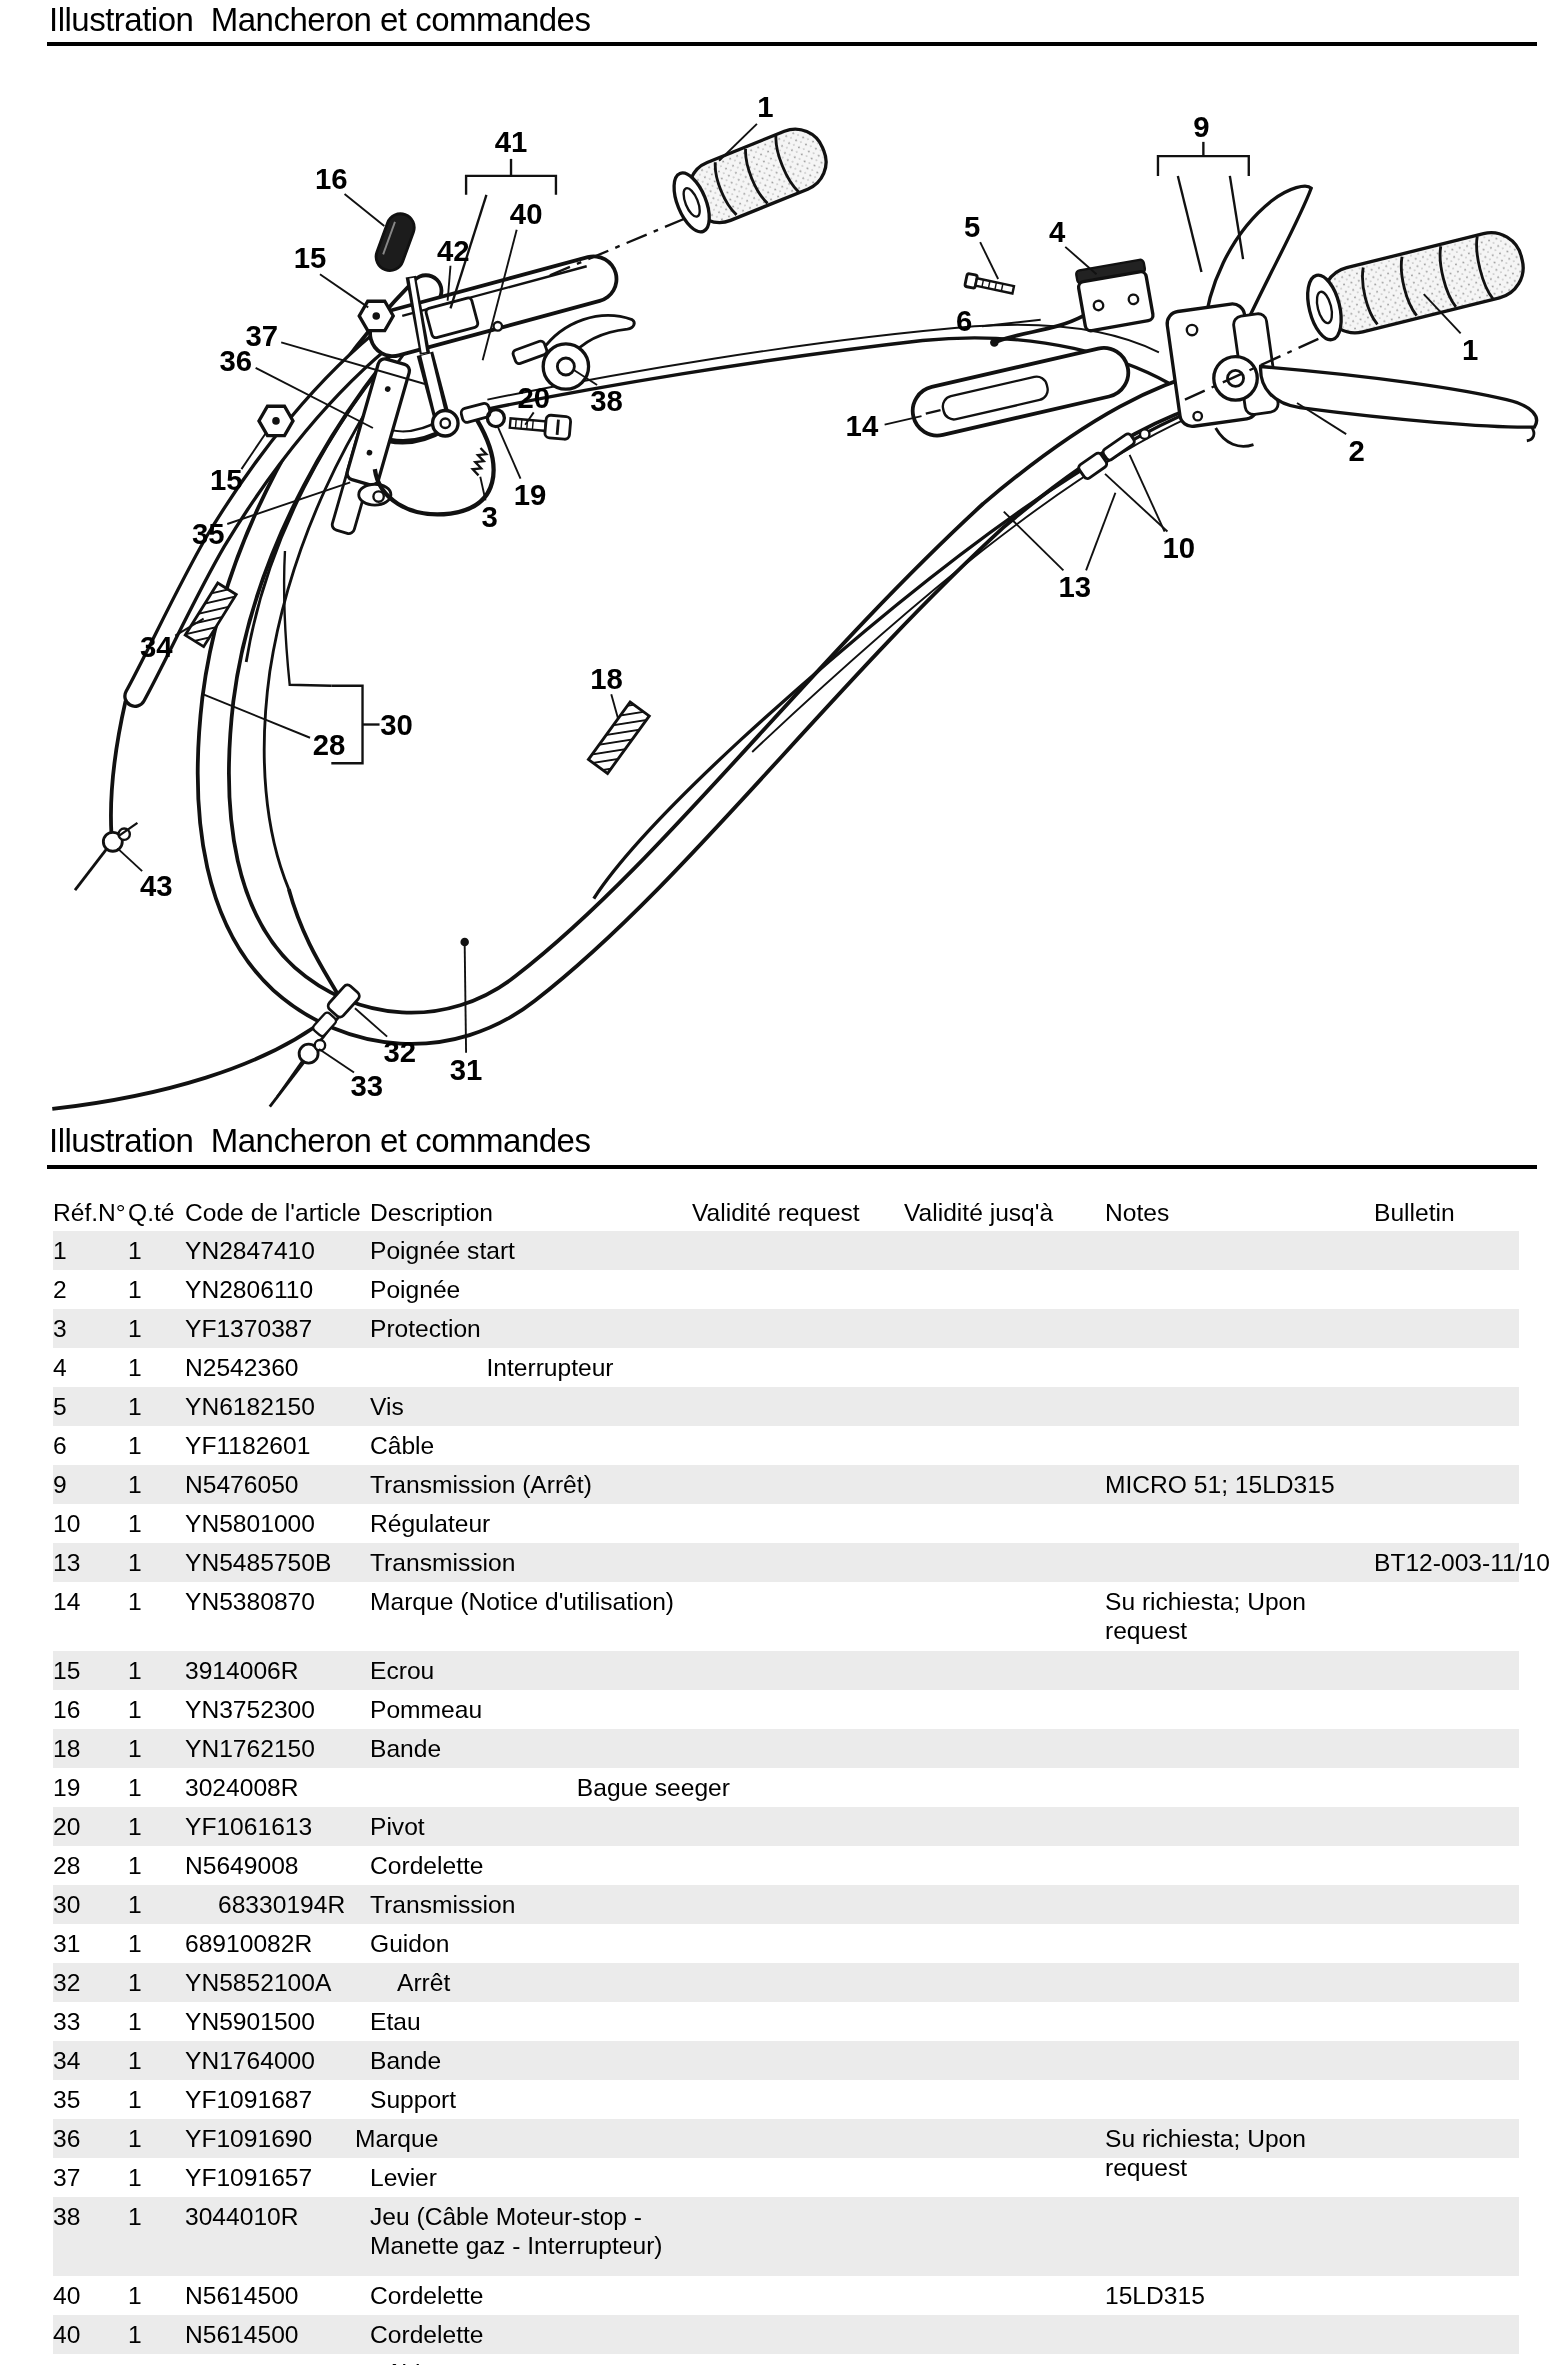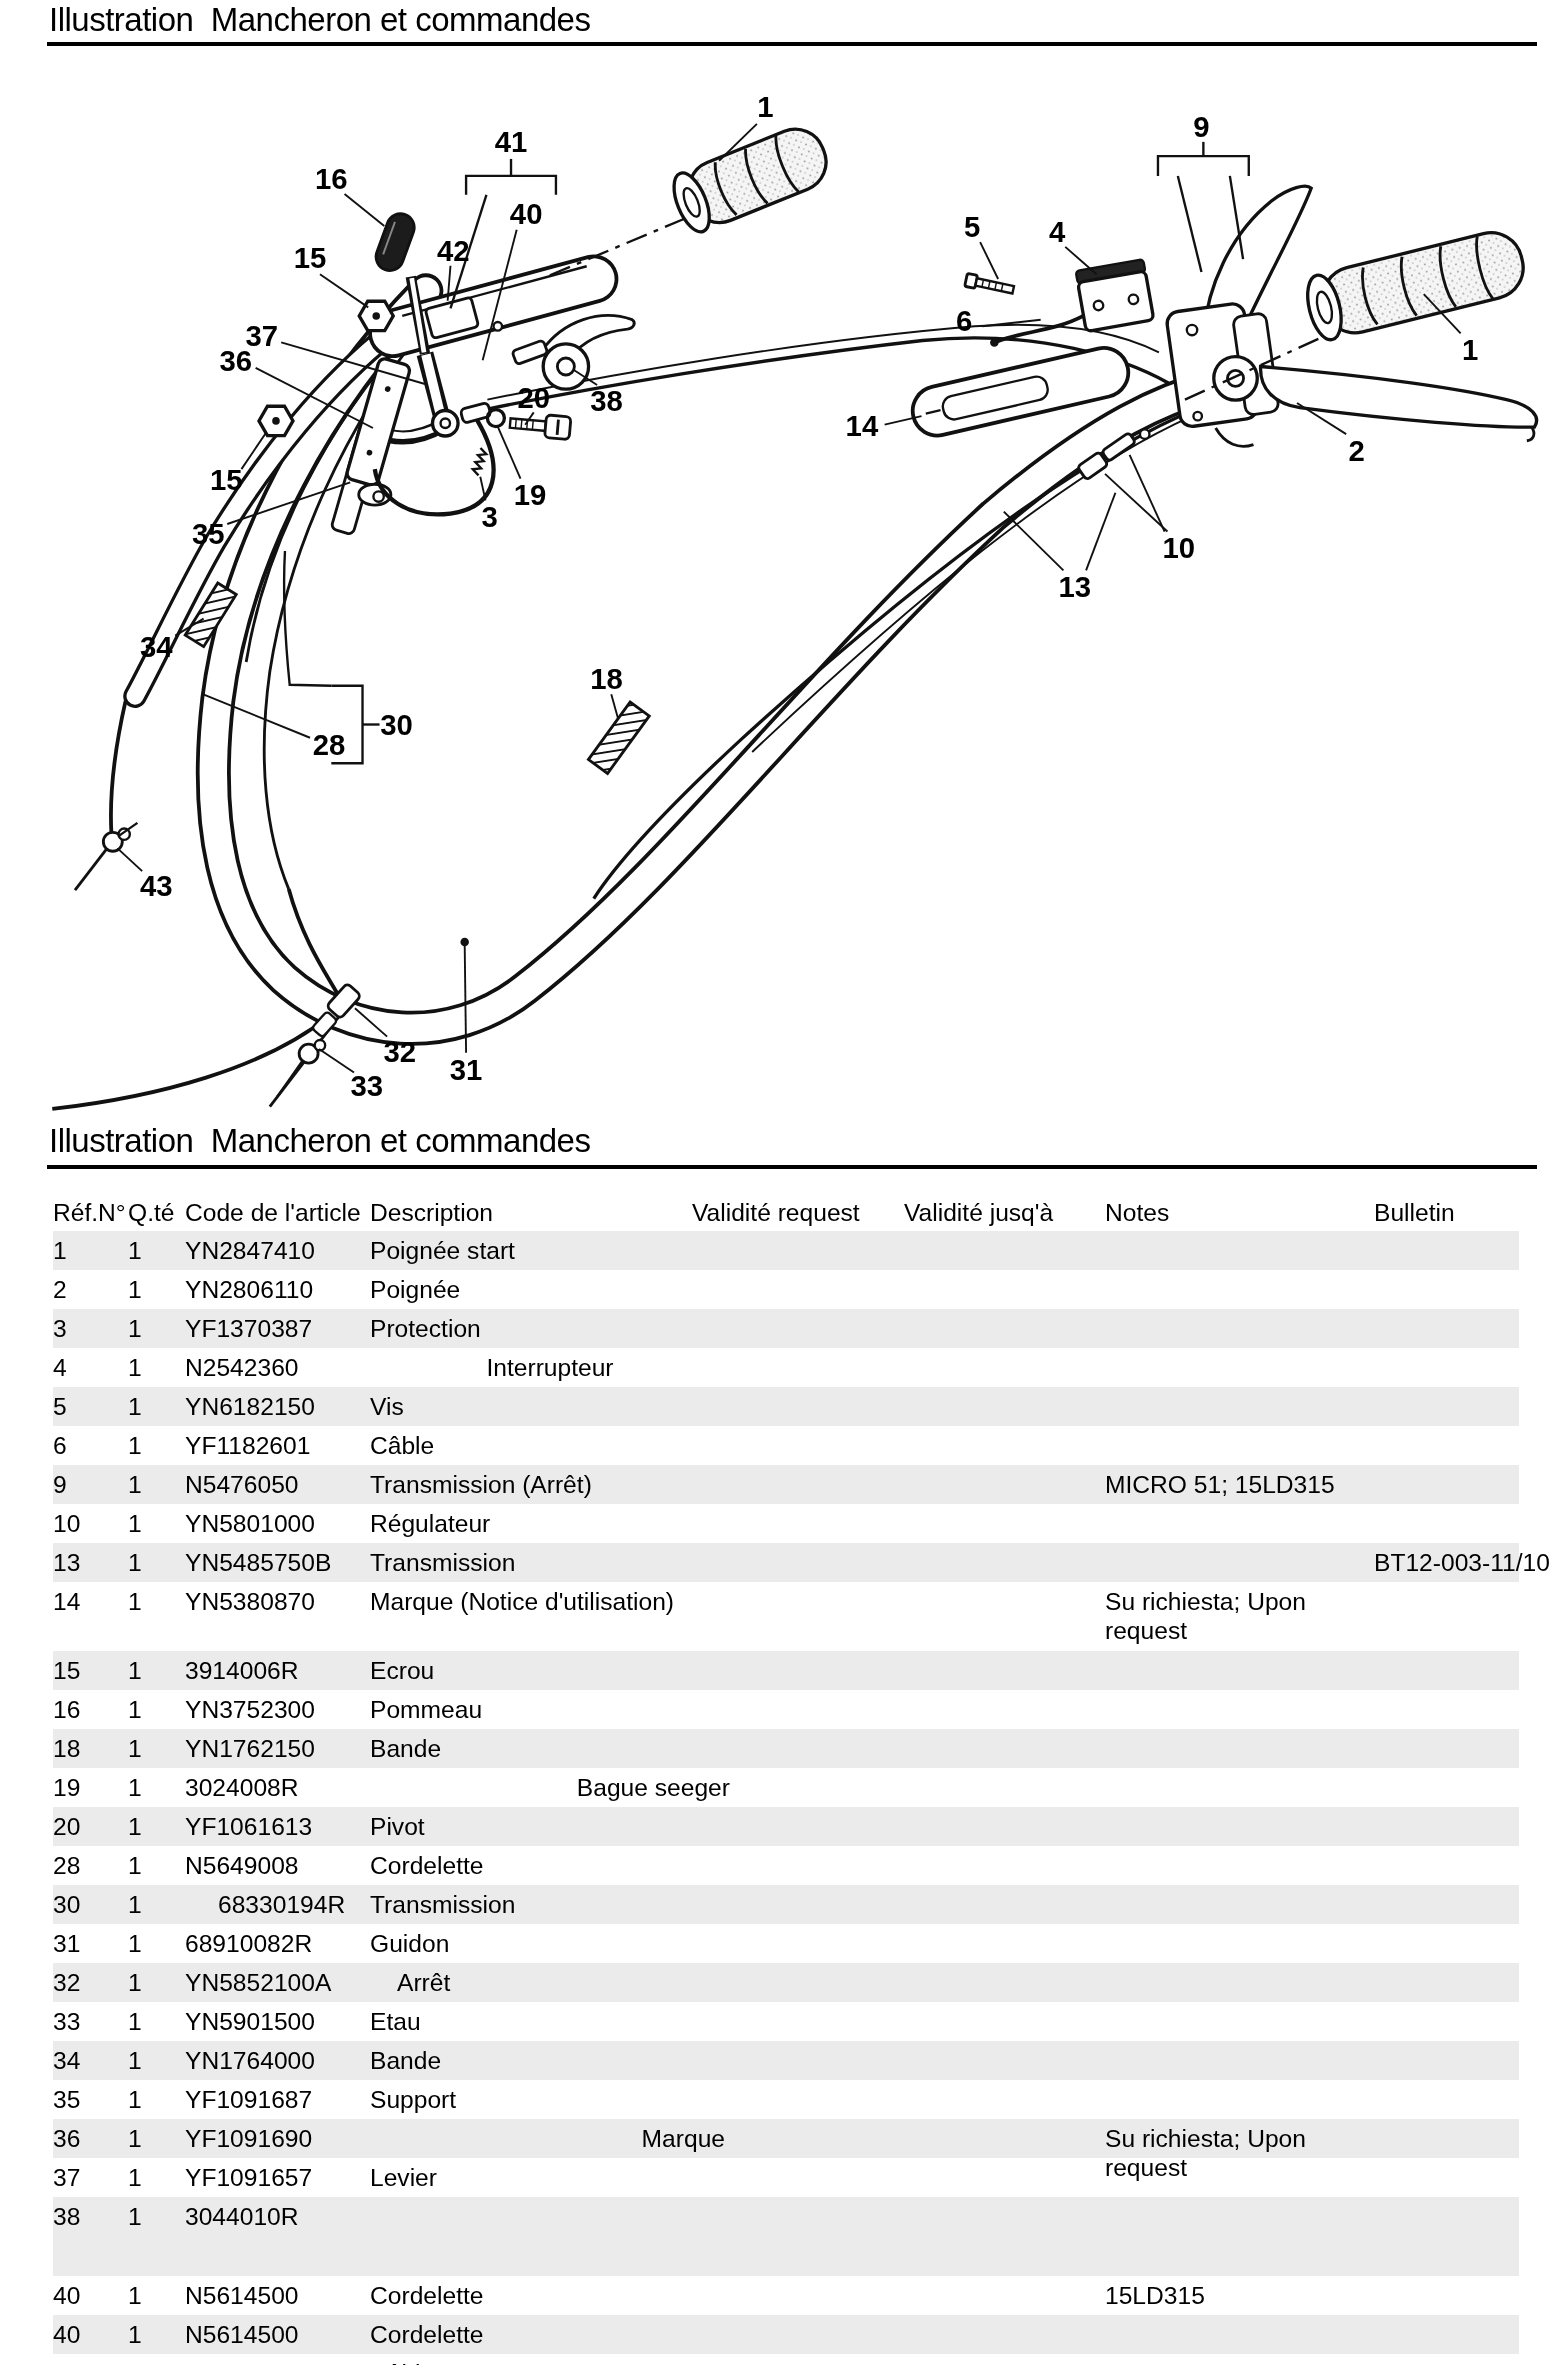--- a/index.html
+++ b/index.html
@@ -467,34 +467,35 @@
       <div class="cell" style="left: 53px;"><span>35</span></div>
       <div class="cell" style="left: 128px;"><span>1</span></div>
       <div class="cell" style="left: 185px;"><span>YF1091687</span></div>
       <div class="cell wrap" style="left: 370px;"><span style="width: 360px;">Support</span></div>
     </div>
     <div class="row" style="min-height: 39px;">
       <div class="band"></div>
       <div class="cell" style="left: 53px;"><span>36</span></div>
       <div class="cell" style="left: 128px;"><span>1</span></div>
       <div class="cell" style="left: 185px;"><span>YF1091690</span></div>
-      <div class="cell wrap" style="left: 365px; text-align: right;"><span style="width: 360px;">Marque</span></div>
+      <div class="cell wrap" style="left: 355px;"><span style="width: 360px;">Marque</span></div>
       <div class="cell wrap" style="left: 1105px;"><span style="width: 284px;">Su richiesta; Upon request</span></div>
     </div>
     <div class="row" style="min-height: 39px;">
       <div class="cell" style="left: 53px;"><span>37</span></div>
       <div class="cell" style="left: 128px;"><span>1</span></div>
       <div class="cell" style="left: 185px;"><span>YF1091657</span></div>
       <div class="cell wrap" style="left: 370px;"><span style="width: 360px;">Levier</span></div>
     </div>
     <div class="row" style="min-height: 79px;">
       <div class="band"></div>
       <div class="cell" style="left: 53px;"><span>38</span></div>
       <div class="cell" style="left: 128px;"><span>1</span></div>
       <div class="cell" style="left: 185px;"><span>3044010R</span></div>
+      <div class="cell wrap" style="left: 370px;"><span style="width: 360px;">Jeu (Câble Moteur-stop - Manette gaz - Interrupteur)</span></div>
     </div>
     <div class="row" style="min-height: 39px;">
       <div class="cell" style="left: 53px;"><span>40</span></div>
       <div class="cell" style="left: 128px;"><span>1</span></div>
       <div class="cell" style="left: 185px;"><span>N5614500</span></div>
       <div class="cell wrap" style="left: 370px;"><span style="width: 360px;">Cordelette</span></div>
       <div class="cell wrap" style="left: 1105px;"><span style="width: 284px;">15LD315</span></div>
     </div>
     <div class="row" style="min-height: 39px;">
       <div class="band"></div>

